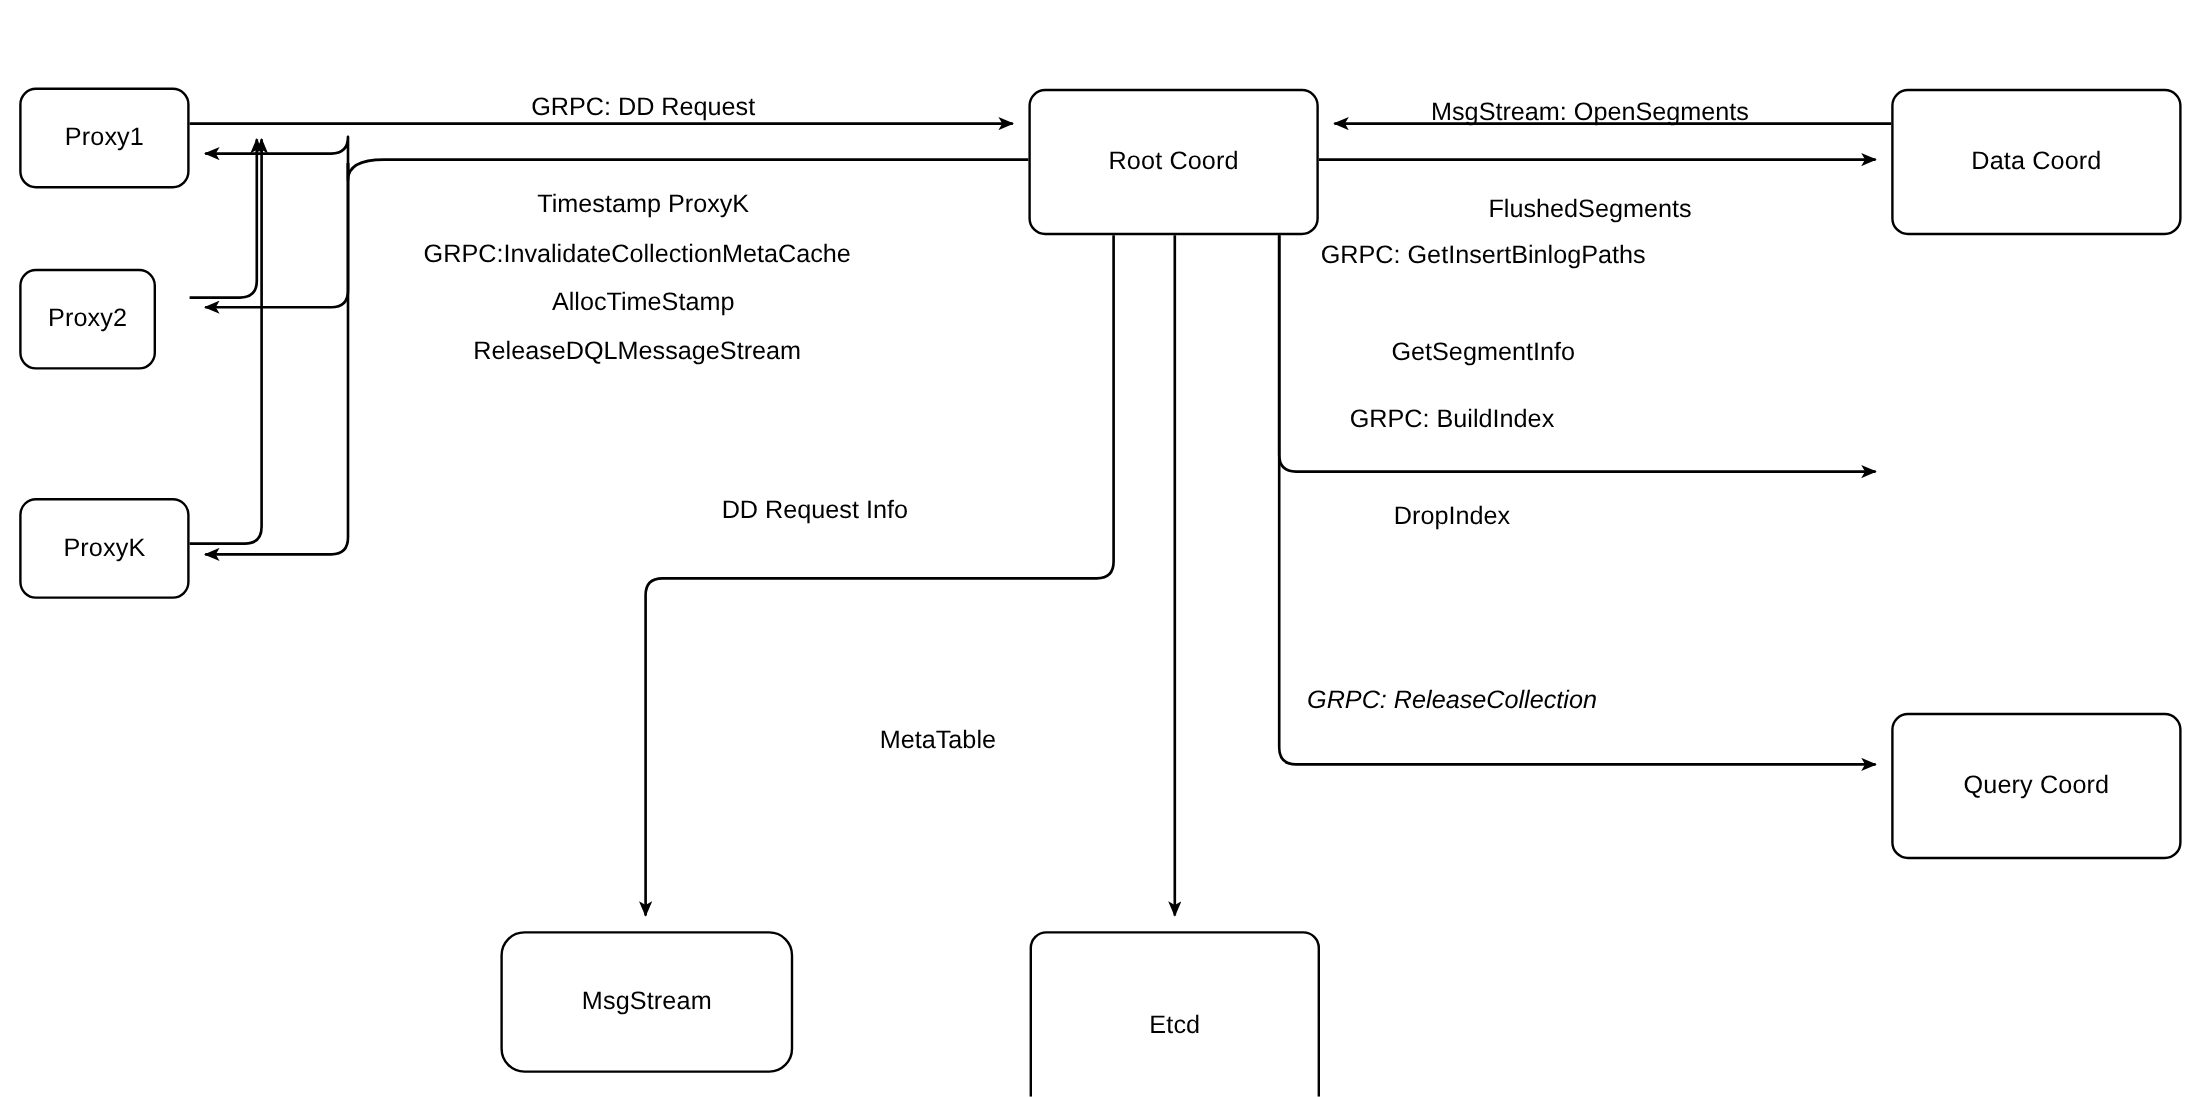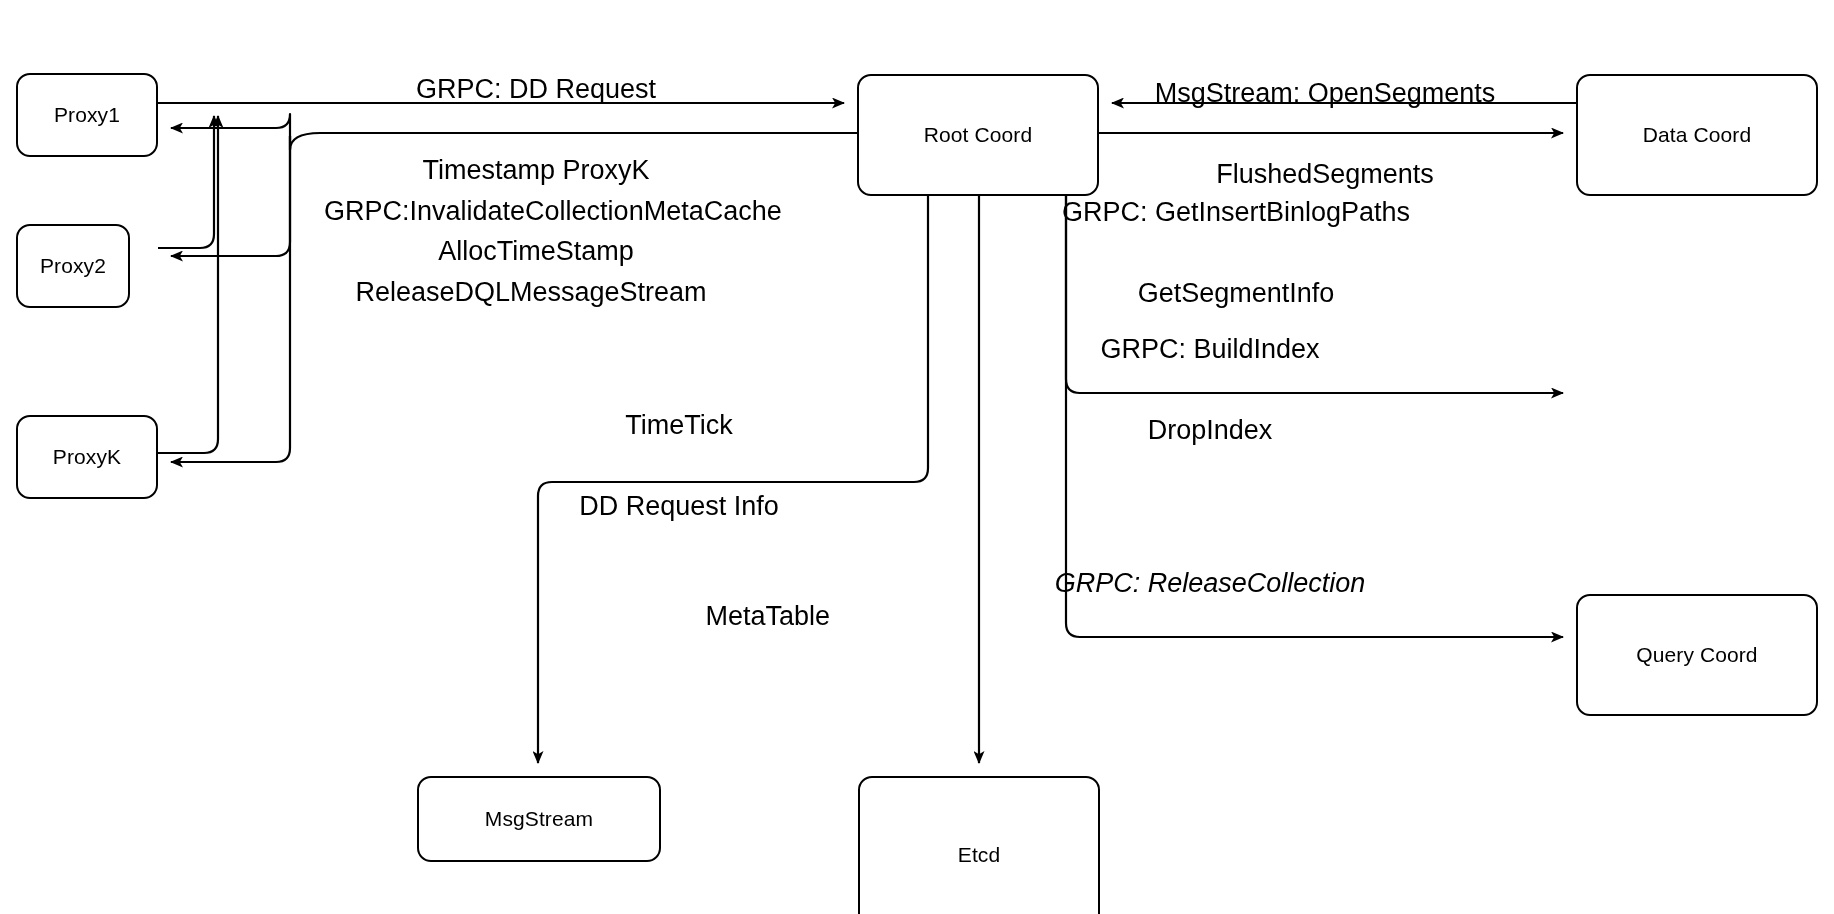--- a/index.html
+++ b/index.html
@@ -35,21 +35,21 @@
     justify-content: center;
     color: #000000;
     font-size: 21px;
     font-family: "Liberation Sans", sans-serif;
     letter-spacing: 0.1px;
     z-index: 3;
   }
   .edge-label {
     position: absolute;
     color: #000000;
-    font-size: 27px;
+    font-size: 21px;
     font-family: "Liberation Sans", sans-serif;
     line-height: 27px;
     white-space: pre;
     background: transparent;
     z-index: 4;
   }
   .edge-label.center { text-align: center; }
   .edge-label.right  { text-align: right; }
 </style>
 </head>
@@ -109,21 +109,21 @@
 
   <div class="node" style="left:1576px;top:74px;  width:242px; height:122px;">
     <span>Data Coord</span>
   </div>
 
 
   <div class="node" style="left:1576px;top:594px; width:242px; height:122px;">
     <span>Query Coord</span>
   </div>
 
-  <div class="node" style="left:417px; top:776px; width:244px; height:86px;">
+  <div class="node" style="left:417px; top:776px; width:244px; height:118px;border-radius:20px;">
     <span>MsgStream</span>
   </div>
 
   <div class="node" style="left:858px; top:776px; width:242px; height:158px;">
     <span>Etcd</span>
   </div>
 
   <div class="edge-label center" style="left:336px; top:22px; width:400px;">
     <div>GRPC: DD Request</div>
     <div>Timestamp ProxyK</div>
@@ -148,21 +148,20 @@
   <div class="edge-label center" style="left:1000px; top:145px; width:472px;">
     <div>GRPC: GetInsertBinlogPaths</div>
     <div>GetSegmentInfo</div>
   </div>
 
   <div class="edge-label center" style="left:1000px; top:516px; width:420px;font-style:italic;">
     <div>GRPC: ReleaseCollection</div>
   </div>
 
   <div class="edge-label center" style="left:466px; top:358px; width:426px;">
-    <div>TimeTick</div>
     <div>DD Request Info</div>
   </div>
 
   <div class="edge-label right" style="left:560px; top:549px; width:270px;">
     <div>MetaTable</div>
   </div>
 
 </div>
 
 </body></html>

